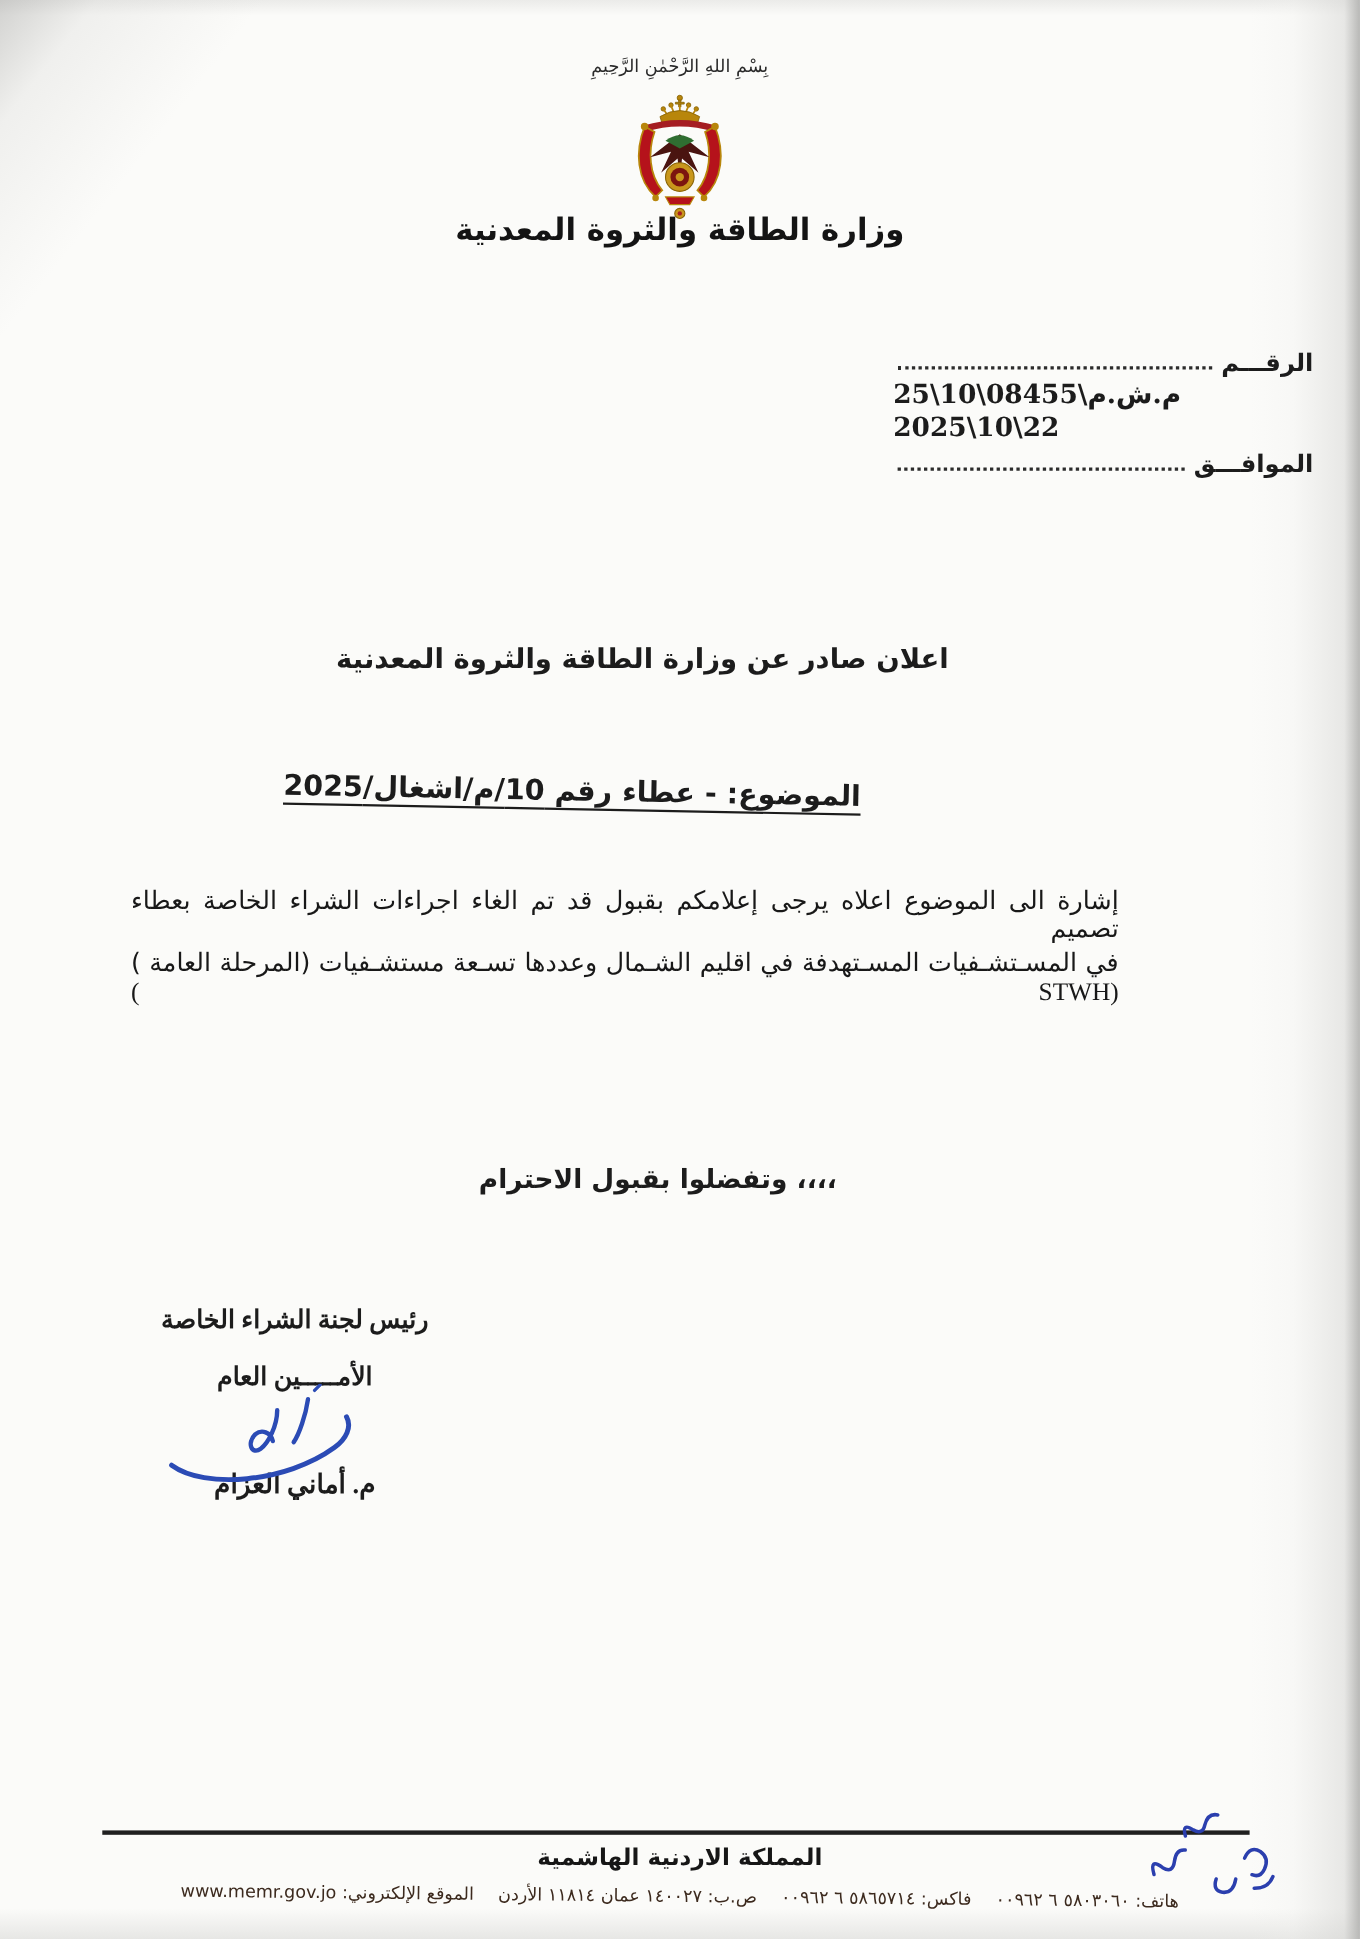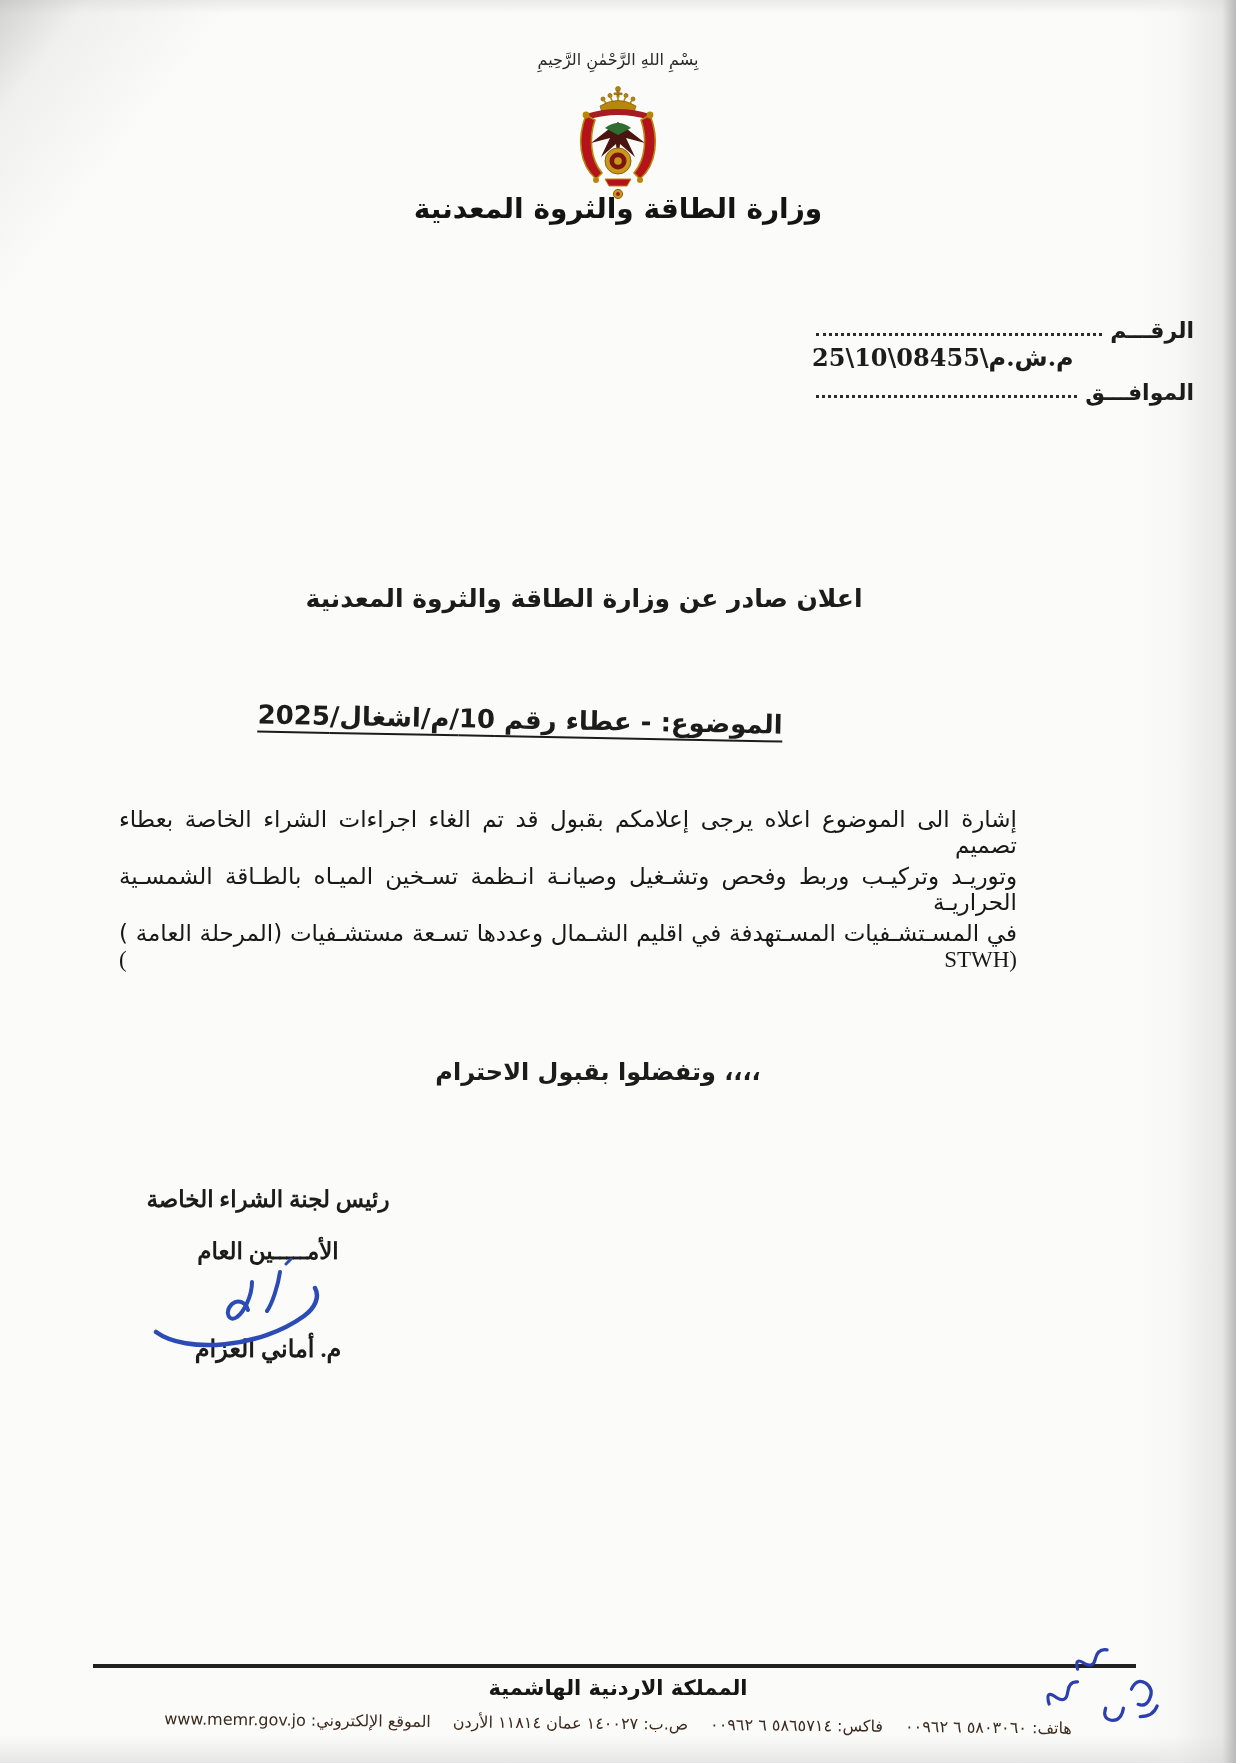--- a/index.html
+++ b/index.html
@@ -92,33 +92,33 @@
   </div>
 
   <div class="abs ctr ministry">وزارة الطاقة والثروة المعدنية</div>
 
   <div class="abs refblock">
     <div class="refrow">
       <span class="reflabel">الرقـــم</span>
       <span class="refdots"></span>
     </div>
     <div class="refval">م.ش.م\08455\10\25</div>
+    <div class="refval">22\10\2025</div>
     <div class="refrow">
       <span class="reflabel">الموافـــق</span>
       <span class="refdots"></span>
     </div>
   </div>
 
   <div class="abs ctr title">اعلان صادر عن وزارة الطاقة والثروة المعدنية</div>
 
   <div class="abs subject">الموضوع: - عطاء رقم 10/م/اشغال/2025</div>
 
   <div class="abs body">
     <div class="bline">إشارة الى الموضوع اعلاه يرجى إعلامكم بقبول قد تم الغاء اجراءات الشراء الخاصة بعطاء تصميم</div>
-    <div class="bline">وتوريـد وتركيـب وربط وفحص وتشـغيل وصيانـة انـظمة تسـخين الميـاه بالطـاقة الشمسـية الحراريـة</div>
     <div class="bline">
       <span>في المسـتشـفيات المسـتهدفة في اقليم الشـمال وعددها تسـعة مستشـفيات (المرحلة العامة )</span>
       <span class="latin">( STWH)</span>
     </div>
   </div>
 
   <div class="abs ctr closing">وتفضلوا بقبول الاحترام ،،،،</div>
 
   <div class="abs sig">
     <div class="t1">رئيس لجنة الشراء الخاصة</div>

